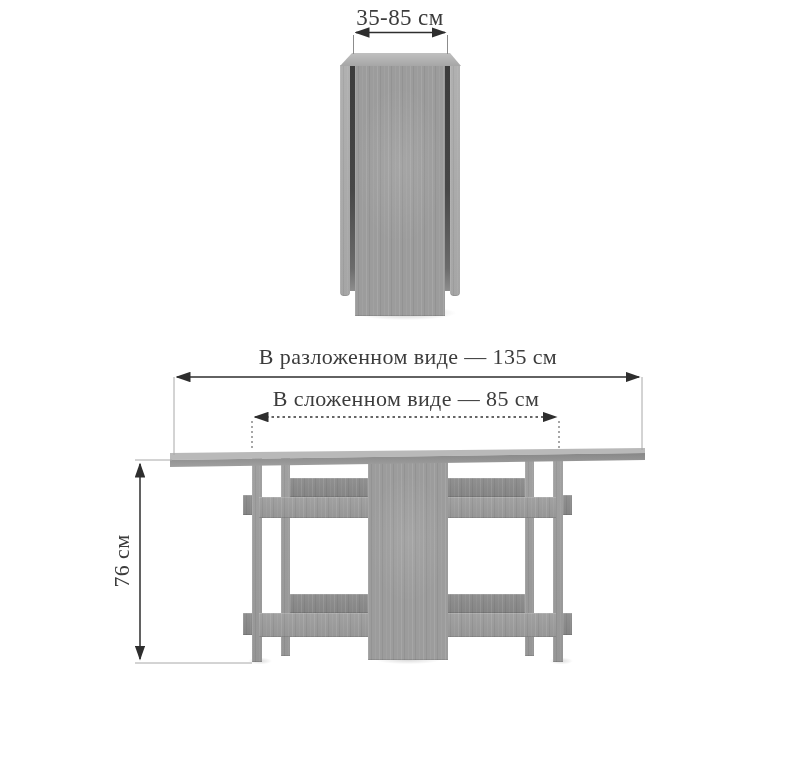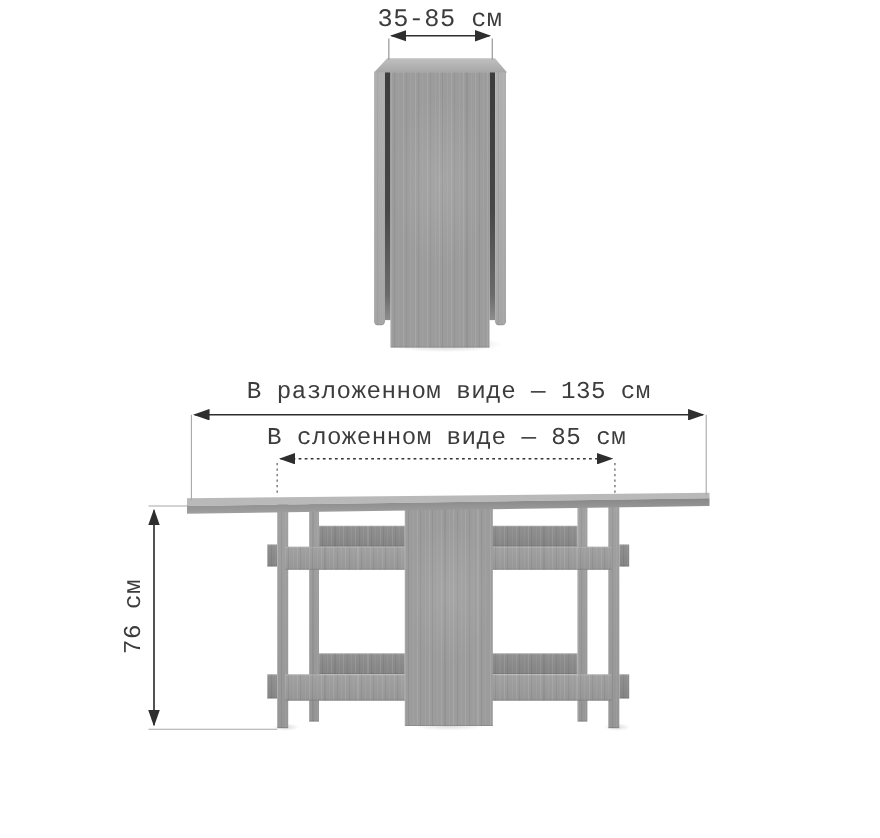--- a/index.html
+++ b/index.html
@@ -1,18 +1,18 @@
 <!DOCTYPE html>
 <html><head>
 <meta charset="utf-8">
 <style>
   html,body{margin:0;padding:0;background:#fff;}
   #canvas{
     position:relative;width:800px;height:762px;background:#ffffff;overflow:hidden;
-    font-family:Liberation Mono, monospace;color:#3c3c3c;
+    font-family:Liberation Serif, serif;color:#3c3c3c;
   }
   .dim-label{
     position:absolute;text-align:center;color:#3c3c3c;
     font-size:22px;letter-spacing:.4px;white-space:nowrap;
   }
   .dim-label.small{font-size:23px;}
   .dim-label.vertical{
     width:90px;transform:rotate(-90deg);transform-origin:center center;
   }
   

